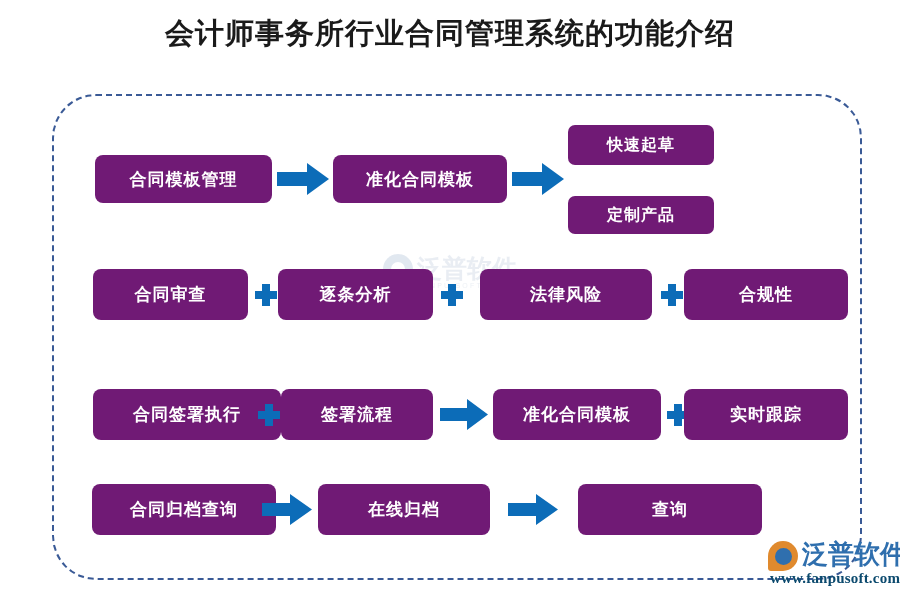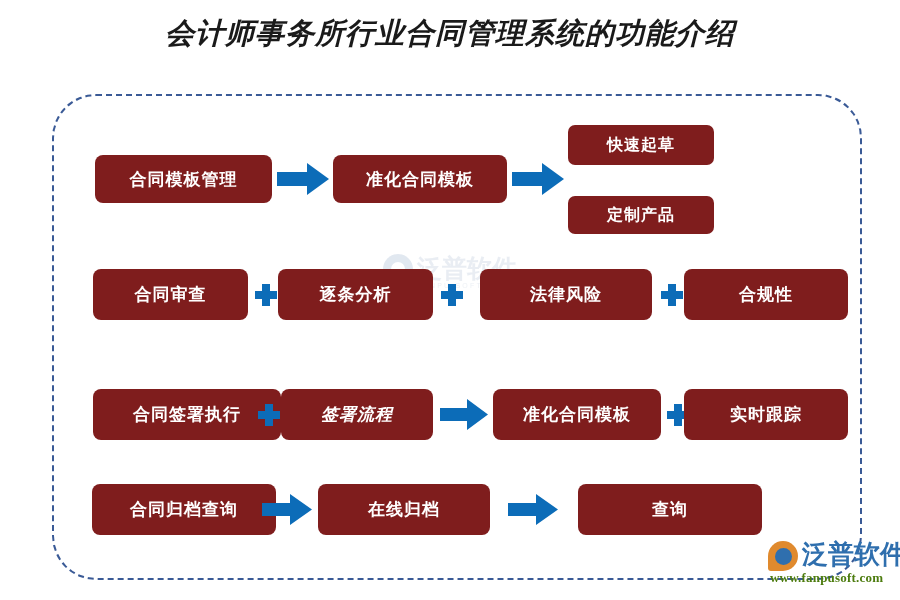--- a/index.html
+++ b/index.html
@@ -21,21 +21,20 @@
     left: 0;
     top: 14px;
     width: 900px;
     text-align: center;
     font-family: "Liberation Serif", "DejaVu Serif", serif;
     font-size: 29px;
     font-weight: 700;
     color: #1a1a1a;
     letter-spacing: 1px;
     white-space: nowrap;
-    font-style: italic;
   }
 
   
   #diagram-frame {
     position: absolute;
     left: 52px;
     top: 94px;
     width: 810px;
     height: 486px;
     border: 2px dashed #3a5a96;
@@ -88,21 +87,21 @@
     top: 30px;
     font-size: 7px;
     letter-spacing: 2.2px;
     color: #c3cedd;
     white-space: nowrap;
   }
 
   
   .node {
     position: absolute;
-    background: #7f1d1d;
+    background: #701a75;
     border-radius: 8px;
     color: #ffffff;
     font-family: "Liberation Serif", "DejaVu Serif", serif;
     font-size: 17px;
     font-weight: 700;
     display: flex;
     align-items: center;
     justify-content: center;
     letter-spacing: 1px;
     white-space: nowrap;
@@ -181,23 +180,23 @@
     font-size: 26px;
     font-weight: 700;
     color: #2f6fae;
     white-space: nowrap;
   }
   #brand-logo .logo-url {
     position: absolute;
     left: 2px;
     top: 33px;
     font-family: "Liberation Serif", "DejaVu Serif", serif;
-    font-size: 13px;
-    font-weight: 700;
-    color: #4d7c0f;
+    font-size: 15px;
+    font-weight: 700;
+    color: #0c4a6e;
     letter-spacing: 0.2px;
     white-space: nowrap;
   }
 </style>
 </head>
 <body>
 
 <div id="page-title">会计师事务所行业合同管理系统的功能介绍</div>
 
 <div id="diagram-frame"></div>
@@ -239,21 +238,21 @@
 <div class="node" style="left:480px; top:269px; width:172px; height:51px;">法律风险</div>
 
 <div class="plus" style="left:661px; top:284px;"></div>
 
 <div class="node" style="left:684px; top:269px; width:164px; height:51px;">合规性</div>
 
 <div class="node" style="left:93px; top:389px; width:188px; height:51px;">合同签署执行</div>
 
 <div class="plus" style="left:258px; top:404px;"></div>
 
-<div class="node" style="left:281px; top:389px; width:152px; height:51px;font-style:italic;">签署流程</div>
+<div class="node" style="left:281px; top:389px; width:152px; height:51px;">签署流程</div>
 
 <div class="arrow" style="left:440px; top:399px;">
   <svg width="48" height="31" viewBox="0 0 48 31">
     <polygon points="0,9 27,9 27,0 48,15.5 27,31 27,22 0,22" fill="#0c6cb8"></polygon>
   </svg>
 </div>
 
 <div class="node" style="left:493px; top:389px; width:168px; height:51px;">准化合同模板</div>
 
 <div class="plus" style="left:667px; top:404px;"></div>

